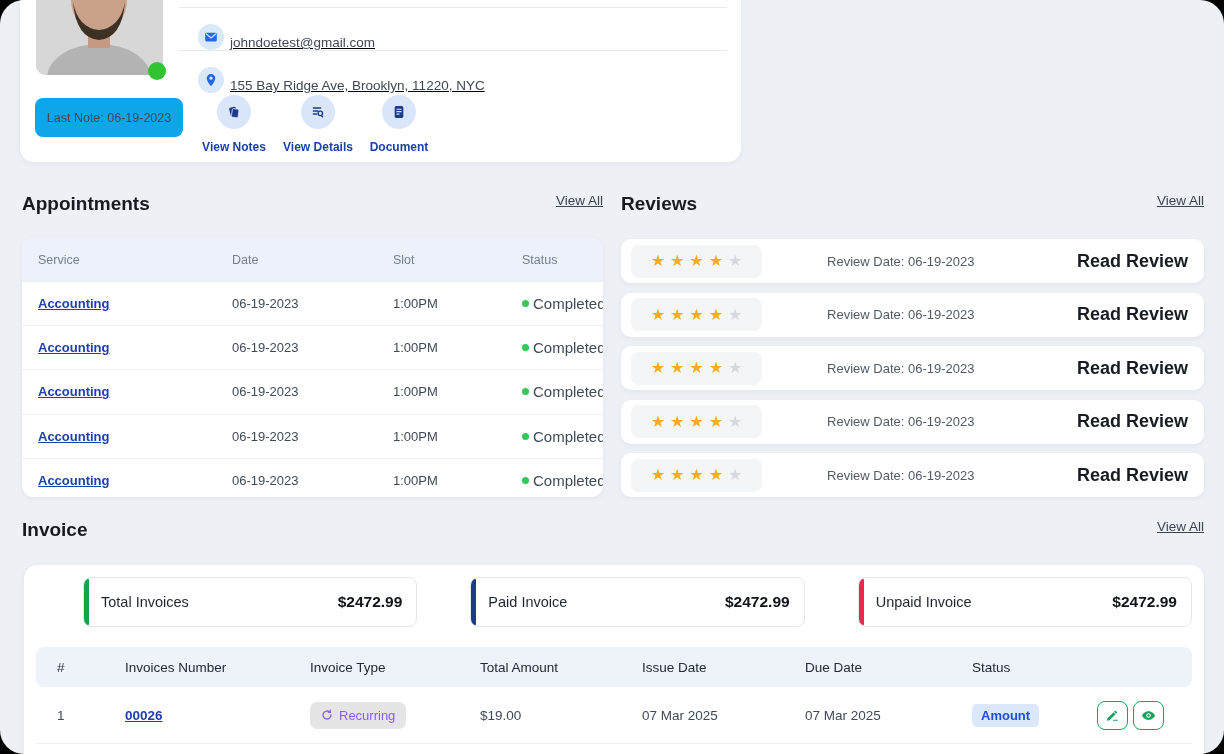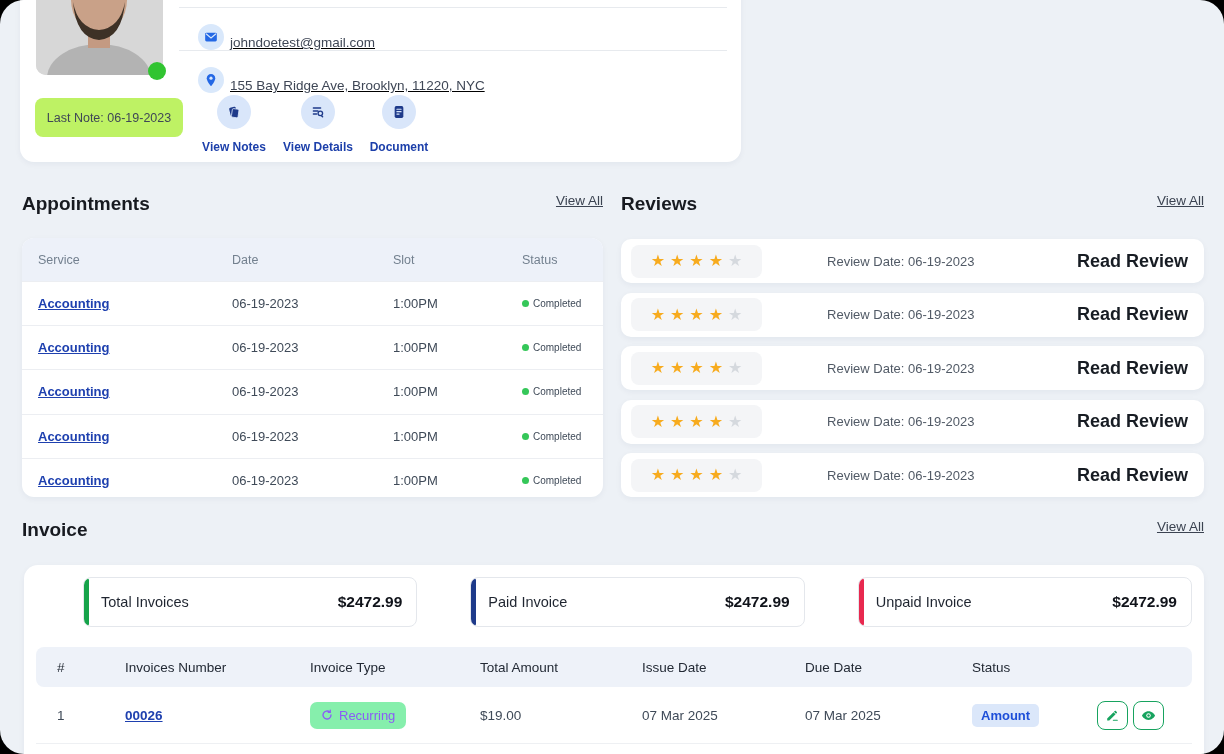--- a/index.html
+++ b/index.html
@@ -11,41 +11,41 @@
   
   .profile-card{position:absolute;left:20px;top:-64px;width:721px;height:226px;border-radius:14px;}
   .avatar{position:absolute;left:16px;top:10px;width:127px;height:129px;border-radius:10px;overflow:hidden;background:#d7d7d7;}
   .avatar svg{display:block;width:100%;height:100%;}
   .online-dot{position:absolute;left:128px;top:126px;width:18px;height:18px;border-radius:50%;background:#31c431;}
   .p-divider{position:absolute;left:159px;width:548px;height:1px;background:#e7eaee;}
   .contact-row{position:absolute;left:159px;width:548px;height:43px;display:flex;align-items:flex-end;text-decoration:underline;}
   .contact-icon-circle{width:26px;height:26px;border-radius:50%;background:#d9e8fb;display:flex;align-items:center;justify-content:center;margin-left:19px;flex:0 0 auto;}
   .contact-icon-circle svg{width:14px;height:14px;}
   .contact-text{margin-left:6px;font-size:13.5px;color:#3f4756;}
-  .last-note{position:absolute;left:15px;top:162px;width:148px;height:39px;background:#bef264;border-radius:8px;display:flex;align-items:center;justify-content:center;font-size:12.5px;color:#3f4756;}
+  .last-note{position:absolute;left:15px;top:162px;width:148px;height:39px;background:#0ea5e9;border-radius:8px;display:flex;align-items:center;justify-content:center;font-size:12.5px;color:#3f4756;}
   .quick-action{position:absolute;width:90px;display:flex;flex-direction:column;align-items:center;cursor:pointer;}
   .qa-circle{width:34px;height:34px;border-radius:50%;background:#d9e6fa;display:flex;align-items:center;justify-content:center;}
   .qa-circle svg{width:16px;height:16px;}
   .qa-label{margin-top:11px;font-size:12px;font-weight:700;color:#1c3faa;white-space:nowrap;}
 
   
   .section-header{position:absolute;height:28px;display:flex;justify-content:space-between;}
   .section-title{font-size:19px;font-weight:700;color:#171a20;}
   .view-all{font-size:13.5px;color:#3b4351;text-decoration:underline;cursor:pointer;}
 
   
   .appt-card{position:absolute;left:22px;top:238px;width:581px;height:259px;border-radius:12px;overflow:hidden;}
   .appt-grid{display:grid;grid-template-columns:210px 161px 129px 1fr;align-items:center;}
   .appt-head{height:43px;background:#edf1f9;}
   .appt-head .cell{font-size:12.5px;color:#73808f;}
   .appt-row{height:43.2px;border-top:1px solid #eceef2;}
   .appt-row .cell{font-size:13px;color:#3f4a58;}
   .cell.first{padding-left:16px;}
   .appt-link{color:#1e40af;font-weight:600;text-decoration:underline;cursor:pointer;font-size:13px;}
-  .status-cell{display:flex;align-items:center;gap:4px;font-size:10px;color:#3f4a58;}
+  .status-cell{display:flex;align-items:center;gap:4px;font-size:15px;color:#3f4a58;}
   .dot{width:7px;height:7px;border-radius:50%;background:#35c759;flex:0 0 auto;}
 
   
   .reviews-list{position:absolute;left:621px;top:239px;width:583px;display:flex;flex-direction:column;gap:9.5px;}
   .review-card{height:44px;border-radius:10px;display:flex;align-items:center;padding:0 16px 0 10px;position:relative;background:#fff;box-shadow:0 2px 6px rgba(23,43,77,.05);}
   .star-box{width:131px;height:33px;background:#f4f5f7;border-radius:8px;display:flex;align-items:center;justify-content:center;gap:5px;flex:0 0 auto;}
   .star{font-size:16px;line-height:1;}
   .star-filled{color:#f7ab1e;}
   .star-empty{color:#d5d9de;}
   .review-date{position:absolute;left:48%;transform:translateX(-50%);font-size:13px;color:#515a66;white-space:nowrap;}
@@ -59,21 +59,21 @@
   .summary-label{margin-left:17px;font-size:14.5px;color:#1f2530;}
   .summary-value{margin-right:14px;font-size:15.5px;font-weight:700;color:#10131a;}
   .inv-grid{display:grid;grid-template-columns:68px 206px 170px 162px 163px 167px 110px 1fr;align-items:center;}
   .inv-head{margin-top:20px;height:40px;background:#eef2f9;border-radius:8px;}
   .inv-head .cell{font-size:13.5px;color:#232a35;}
   .inv-row{height:56px;border-bottom:1px solid #eef0f3;}
   .inv-row .cell{font-size:13.5px;color:#3f4a58;}
   .cell.pad21{padding-left:21px;}
   .cell.pad15{padding-left:15px;}
   .inv-link{color:#1e40af;font-weight:600;text-decoration:underline;cursor:pointer;}
-  .badge-recurring{display:inline-flex;align-items:center;gap:6px;height:27px;padding:0 11px;border-radius:7px;background:#86efac;color:#8a5cf6;font-size:13px;}
+  .badge-recurring{display:inline-flex;align-items:center;gap:6px;height:27px;padding:0 11px;border-radius:7px;background:#e5e5e5;color:#8a5cf6;font-size:13px;}
   .badge-recurring svg{width:12px;height:12px;}
   .badge-unpaid{display:inline-block;padding:4px 9px;border-radius:5px;background:#dbe7fa;color:#1d4ed8;font-size:13px;font-weight:600;}
   .row-actions{display:flex;gap:5px;}
   .icon-btn{width:31px;height:29px;border:1.5px solid #17a35f;border-radius:8px;background:#fff;display:flex;align-items:center;justify-content:center;cursor:pointer;color:#17a35f;padding:0;}
   .icon-btn svg{width:15px;height:15px;}
 </style>
 </head>
 <body>
 
 <div id="app">

